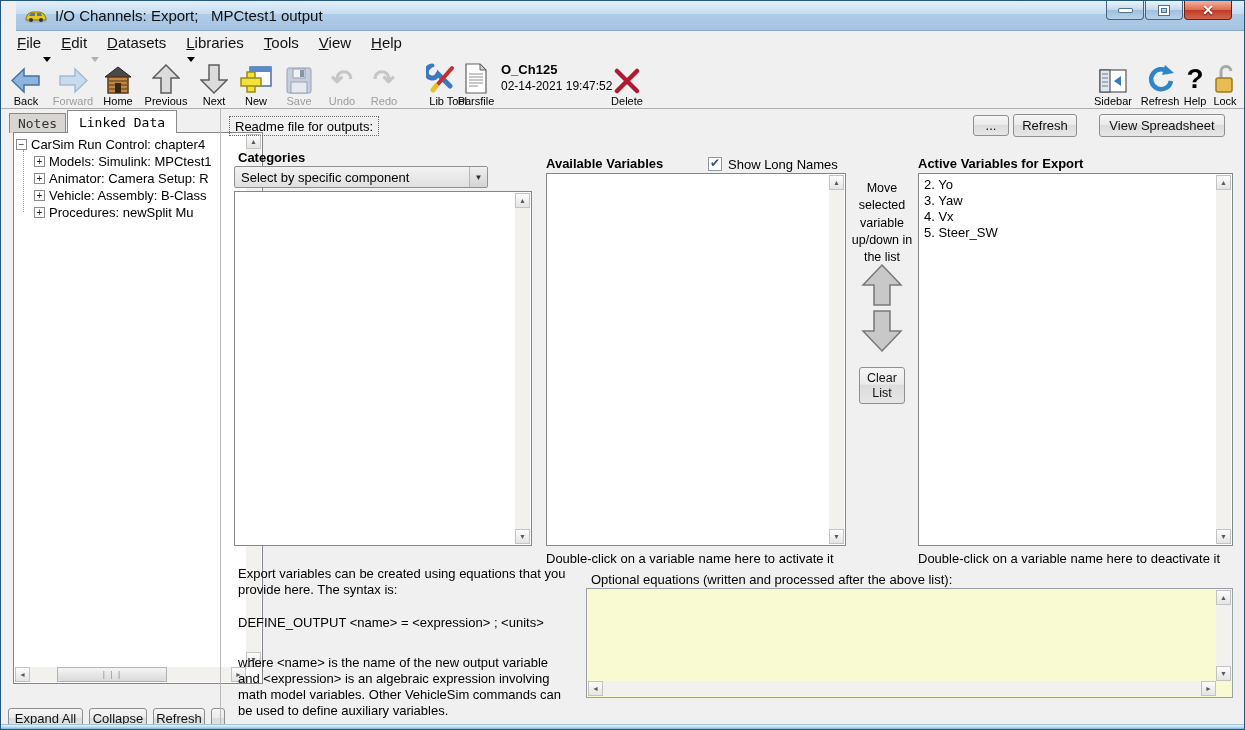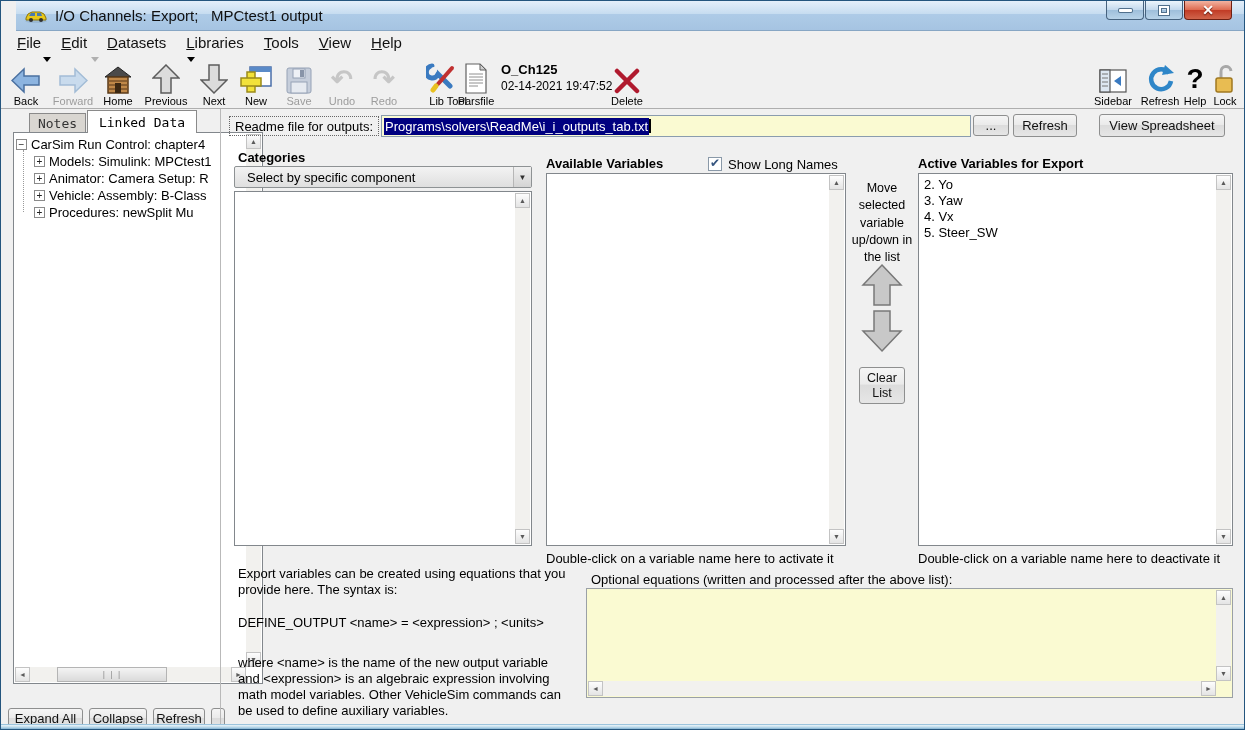--- a/index.html
+++ b/index.html
@@ -51,41 +51,41 @@
   .u-first::first-letter { text-decoration:underline; }
   .sunken { background:#ffffff; border:1px solid #82878c; position:absolute; }
   .yellow { background:#fafad2; }
   .sb-v { position:absolute; top:1px; right:1px; width:15px; background:#f2f1ee; }
   .sb-h { position:absolute; left:1px; bottom:1px; height:15px; background:#f2f1ee; }
   .sb-btn { position:absolute; width:15px; height:15px; background:linear-gradient(180deg,#fdfdfd,#e4e4e4); border:1px solid #c3c3c3; color:#5a5a5a; font-size:7px; display:flex; align-items:center; justify-content:center; }
   .sb-thumb { position:absolute; top:0; height:15px; background:linear-gradient(180deg,#f4f4f4,#dadada); border:1px solid #b4b4b4; display:flex; align-items:center; justify-content:center; color:#8c8c8c; font-size:8px; letter-spacing:1px; }
   .hdr { position:absolute; font-size:13px; font-weight:bold; color:#000; }
   .hint { position:absolute; font-size:13px; color:#000; white-space:nowrap; }
   
-  .tab { position:absolute; font-family:"DejaVu Sans Mono", monospace; font-size:13px; display:flex; align-items:center; justify-content:center; border:1px solid #8a8a8a; border-bottom:none;margin-left:20px; }
+  .tab { position:absolute; font-family:"DejaVu Sans Mono", monospace; font-size:13px; display:flex; align-items:center; justify-content:center; border:1px solid #8a8a8a; border-bottom:none; }
   .tab.inactive { left:8px; top:112px; width:57px; height:20px; background:#d9d6d1; color:#333; }
   .tab.active { left:66px; top:109px; width:110px; height:23px; background:#ffffff; z-index:3; }
   .treebox { left:12px; top:131px; width:250px; height:552px; }
   .tree-content { position:absolute; left:2px; top:3px; right:17px; bottom:17px; overflow:hidden; font-size:13px; white-space:nowrap; }
   .tree-row { display:flex; align-items:center; height:17px; }
   .tree-row.child { padding-left:18px; }
   .ebox { flex:0 0 auto; width:11px; height:11px; border:1px solid #8a8a8a; background:#fff; margin-right:4px; position:relative; }
   .ebox::after { position:absolute; left:0; top:-1px; width:100%; text-align:center; font-size:10px; line-height:11px; color:#222; }
   .ebox.minus::after { content:"−"; }
   .ebox.plus::after { content:"+"; }
   .tree-vline { position:absolute; left:7px; top:14px; height:62px; border-left:1px dotted #9a9a9a; }
   .panel-btn { top:707px; height:21px; }
   .divider { position:absolute; left:219px; top:108px; width:1px; bottom:0; background:#b9b9b9; }
   
   .readme-label { position:absolute; left:228px; top:115px; height:20px; padding:2px 5px; font-size:13px; border:1px dotted #666; white-space:nowrap; }
   .readme-field { position:absolute; left:380px; top:114px; width:590px; height:22px; border:1px solid #8a9cae; display:flex; align-items:center; padding-left:2px; }
   .sel-text { background:#000080; color:#ffffff; font-size:13px; padding:1px 1px; white-space:nowrap; }
   .caret { width:2px; height:14px; background:#000; }
   
-  .combo { position:absolute; left:233px; top:165px; width:298px; height:22px; background:linear-gradient(180deg,#f3f3f3,#dfdfdf); border:1px solid #8e9294; border-radius:2px; display:flex; align-items:center; padding-left:12px; font-size:13px; }
+  .combo { position:absolute; left:233px; top:165px; width:254px; height:22px; background:linear-gradient(180deg,#f3f3f3,#dfdfdf); border:1px solid #8e9294; border-radius:2px; display:flex; align-items:center; padding-left:6px; font-size:13px; }
   .combo-arrow { margin-left:auto; width:18px; align-self:stretch; display:flex; align-items:center; justify-content:center; font-size:8px; color:#303030; border-left:1px solid #b6b6b6; background:linear-gradient(180deg,#f0f0f0,#d4d4d4); }
   
   .list-item { height:16px; line-height:16px; font-size:13px; padding-left:3px; white-space:nowrap; }
   .list-item.focused { border:1px dotted #5a5a5a; line-height:14px; }
   
   .mover-hint { position:absolute; left:847px; top:179px; width:68px; text-align:center; font-size:12.5px; line-height:1.38; }
   .clear-btn { left:858px; top:366px; width:46px; height:37px; text-align:center; line-height:1.2; font-size:12.5px; }
   
   .export-text { position:absolute; left:237px; top:565px; width:334px; font-size:13px; line-height:16px; color:#000; }
   .export-text .p1 { margin-bottom:17px; }
@@ -348,24 +348,20 @@
   </div>
 
   <button class="btn7 panel-btn" style="left:7px;width:75px;">Expand All</button>
   <button class="btn7 panel-btn" style="left:88px;width:58px;">Collapse</button>
   <button class="btn7 panel-btn" style="left:152px;width:52px;">Refresh</button>
   <button class="btn7 panel-btn" style="left:210px;width:14px;"></button>
 
   <div class="divider"></div>
 
   <div class="readme-label">Readme file for outputs:</div>
-  <div class="readme-field yellow">
-    <span class="sel-text">Programs\solvers\ReadMe\i_i_outputs_tab.txt</span>
-    <div class="caret"></div>
-  </div>
   <button class="btn7" style="left:972px;top:114px;width:36px;height:21px;">...</button>
   <button class="btn7 u-first" style="left:1012px;top:113px;width:64px;height:23px;">Refresh</button>
   <button class="btn7" style="left:1098px;top:113px;width:126px;height:23px;">View Spreadsheet</button>
 
   <div class="hdr" style="left:237px;top:149px;">Categories</div>
   <div class="combo">
     <span>Select by specific component</span>
     <span class="combo-arrow">▼</span>
   </div>
   <div class="sunken" style="left:233px;top:190px;width:298px;height:355px;">

